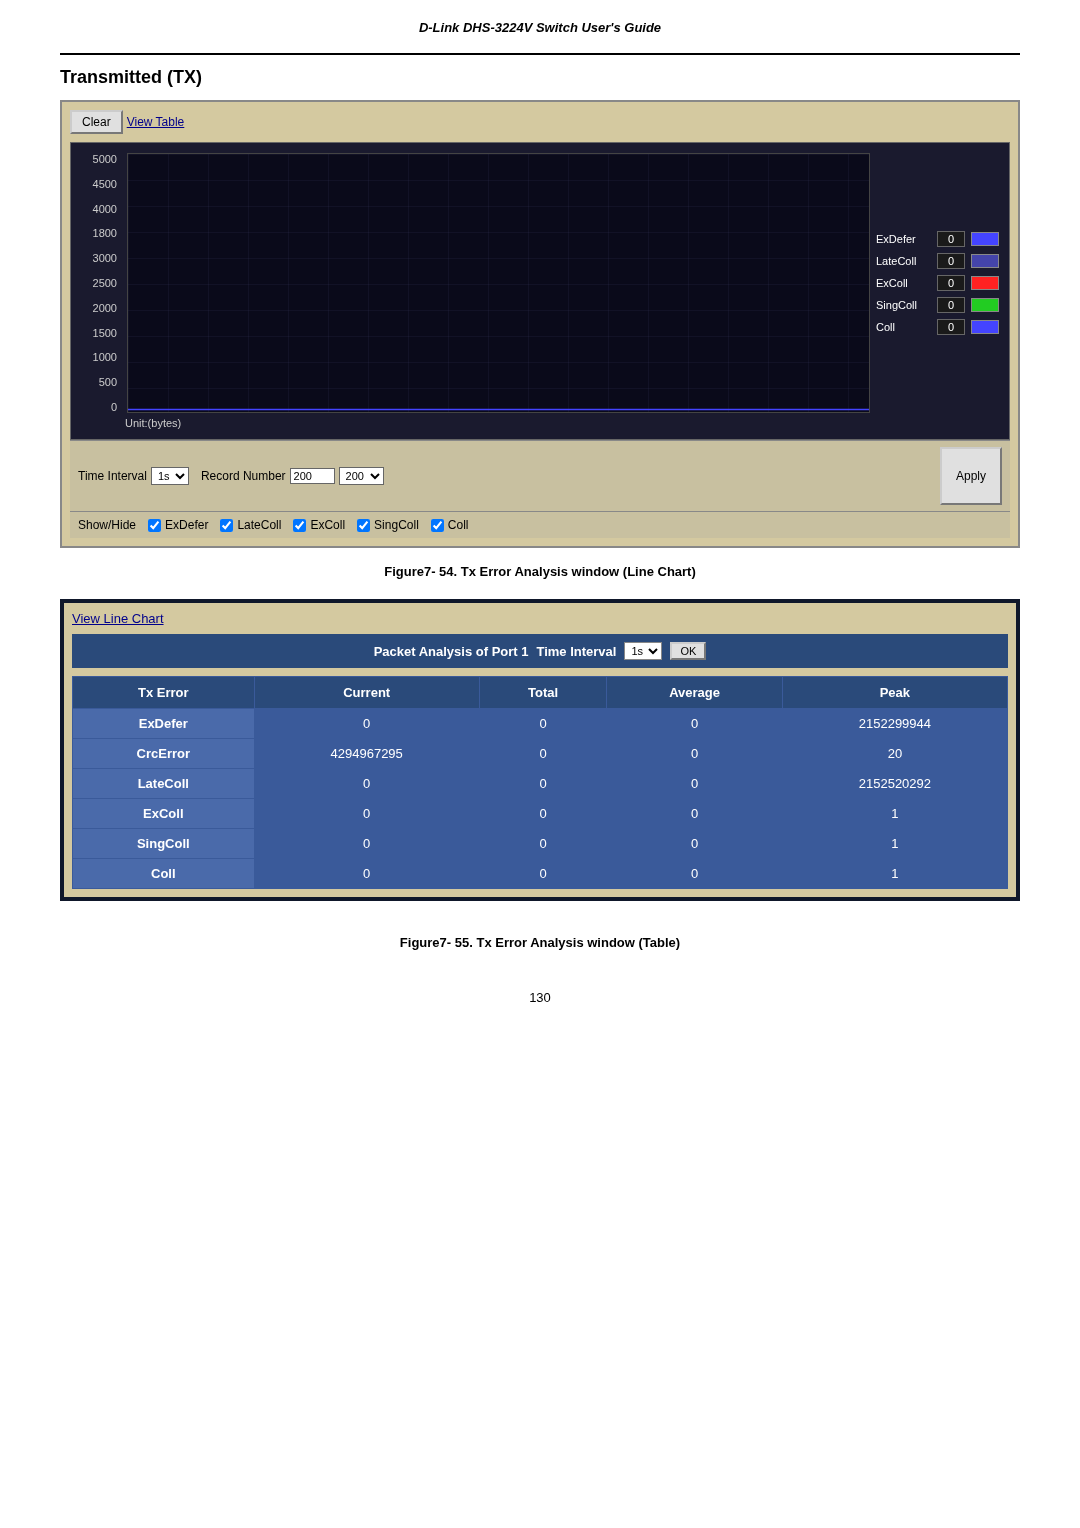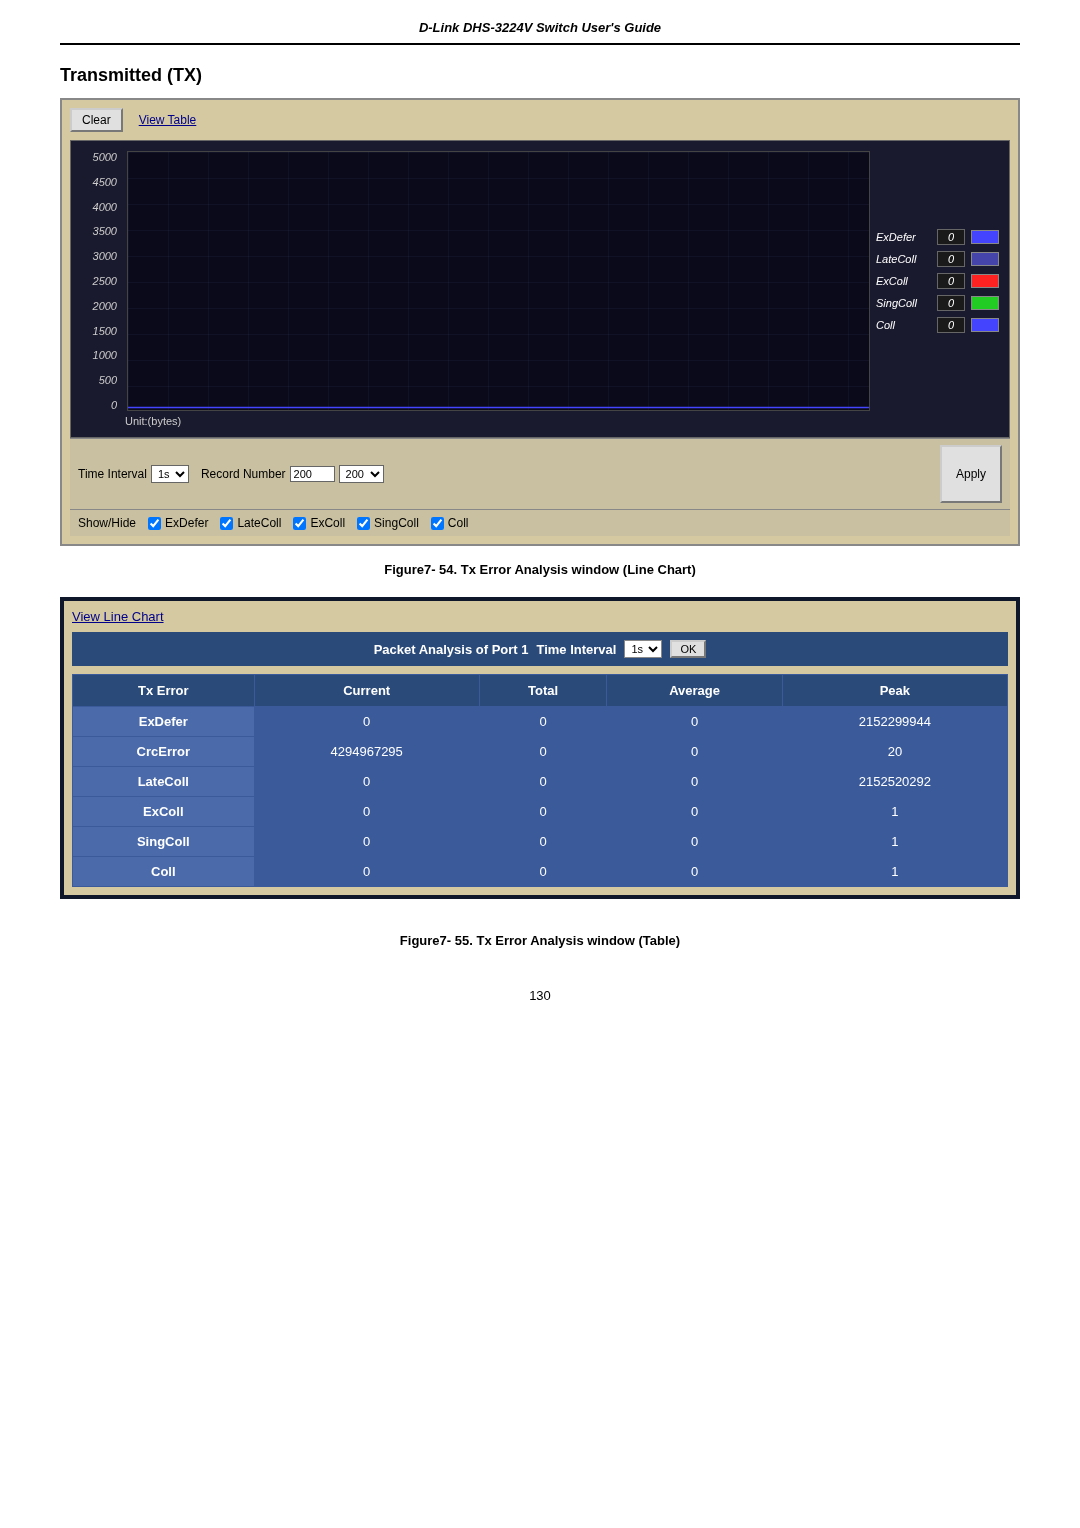--- a/index.html
+++ b/index.html
@@ -11,42 +11,42 @@
       width: 1080px;
       min-height: 1528px;
       padding: 20px 60px;
     }
 
     .page-header {
       text-align: center;
       font-style: italic;
       font-weight: bold;
       font-size: 13px;
-      padding-bottom: 8px;
+      padding-bottom: 18px;
       border-bottom: 2px solid #000;
-      margin-bottom: 20px;
+      margin-bottom: 12px;
     }
 
     .section-title {
       font-size: 18px;
       font-weight: bold;
       margin-bottom: 12px;
     }
 
     
     .chart-window {
       border: 2px solid #888;
       background: #d4c9a0;
       padding: 8px;
       margin-bottom: 16px;
     }
 
     .chart-toolbar {
       display: flex;
-      gap: 16px;
+      gap: 4px;
       margin-bottom: 8px;
     }
 
     .toolbar-btn {
       background: #e0e0e0;
       border: 2px outset #ccc;
       padding: 2px 10px;
       font-size: 12px;
       cursor: pointer;
     }
@@ -70,21 +70,20 @@
       text-align: center;
       color: #fff;
       font-size: 13px;
       font-weight: bold;
       margin-bottom: 8px;
     }
 
     .chart-body {
       display: flex;
       gap: 6px;
-      font-style: italic;
     }
 
     .chart-yaxis {
       display: flex;
       flex-direction: column;
       justify-content: space-between;
       color: #ccc;
       font-size: 11px;
       text-align: right;
       padding-right: 4px;
@@ -316,21 +315,21 @@
     <span class="toolbar-link">View Table</span>
   </div>
 
   <div class="chart-area">
     <div class="chart-body">
 
       <div class="chart-yaxis">
         <span>5000</span>
         <span>4500</span>
         <span>4000</span>
-        <span>3500</span>
+        <span>1800</span>
         <span>3000</span>
         <span>2500</span>
         <span>2000</span>
         <span>1500</span>
         <span>1000</span>
         <span>500</span>
         <span>0</span>
       </div>
 
       <div class="chart-plot">

